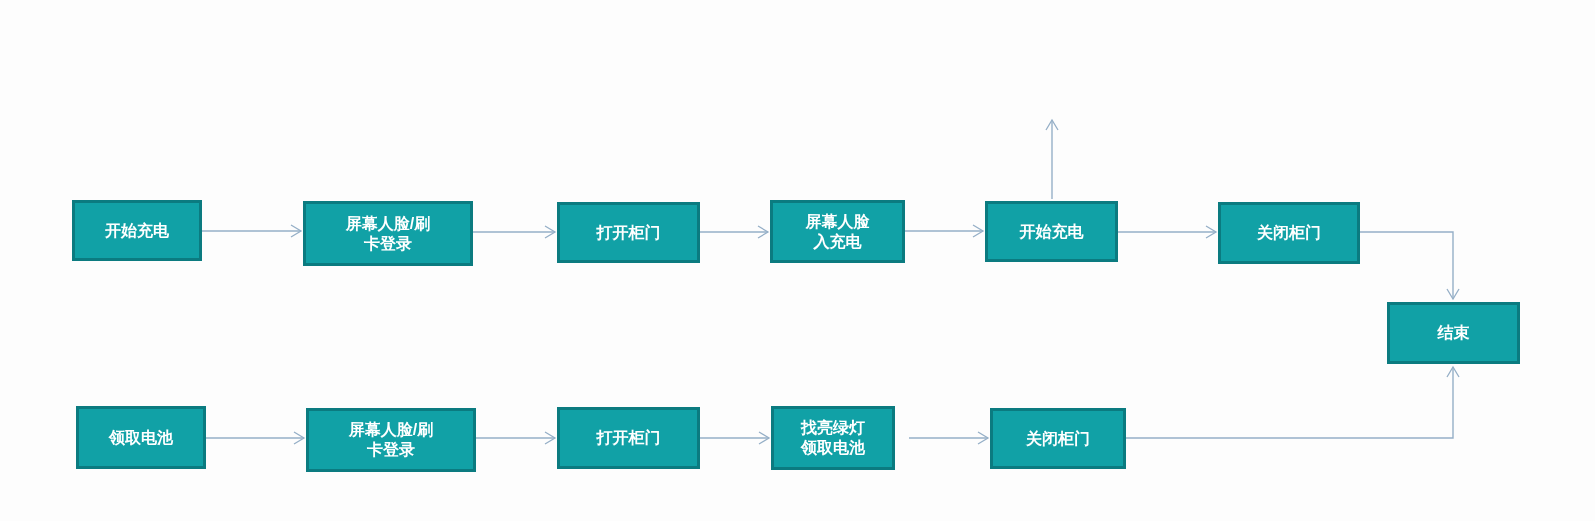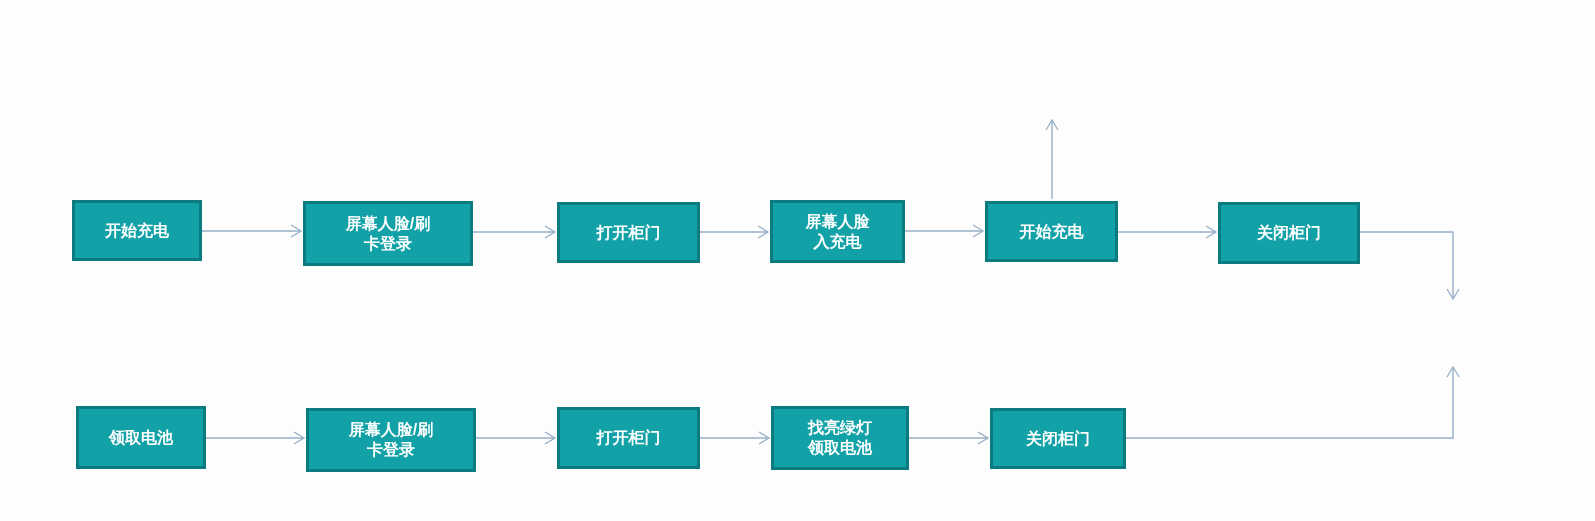--- a/index.html
+++ b/index.html
@@ -93,26 +93,27 @@
 
   <div class="node" style="left:557px; top:202px; width:143px; height:61px;">打开柜门</div>
 
   <div class="node" style="left:770px; top:200px; width:135px; height:63px;">屏幕人脸
 入充电</div>
 
   <div class="node" style="left:985px; top:201px; width:133px; height:61px;">开始充电</div>
 
   <div class="node" style="left:1218px; top:202px; width:142px; height:62px;">关闭柜门</div>
 
+  <div class="node" style="left:1387px; top:302px; width:133px; height:62px;">结束</div>
 
   <div class="node" style="left:76px; top:406px; width:130px; height:63px;">领取电池</div>
 
   <div class="node" style="left:306px; top:408px; width:170px; height:64px;">屏幕人脸/刷
 卡登录</div>
 
   <div class="node" style="left:557px; top:407px; width:143px; height:62px;">打开柜门</div>
 
-  <div class="node" style="left:771px; top:406px; width:138px; height:64px;">找亮绿灯
+  <div class="node" style="left:771px; top:406px; width:124px; height:64px;">找亮绿灯
 领取电池</div>
 
   <div class="node" style="left:990px; top:408px; width:136px; height:61px;">关闭柜门</div>
 
 </div>
 
 </body></html>

